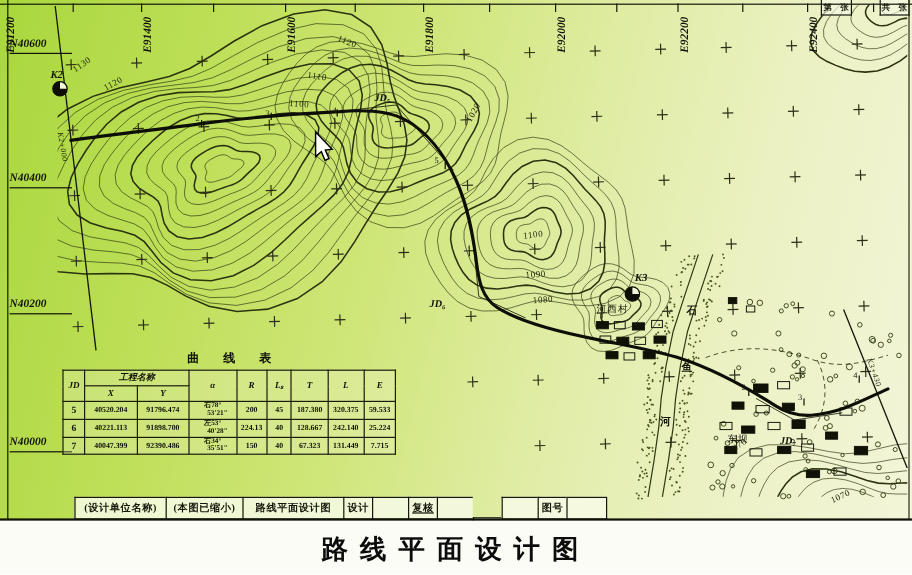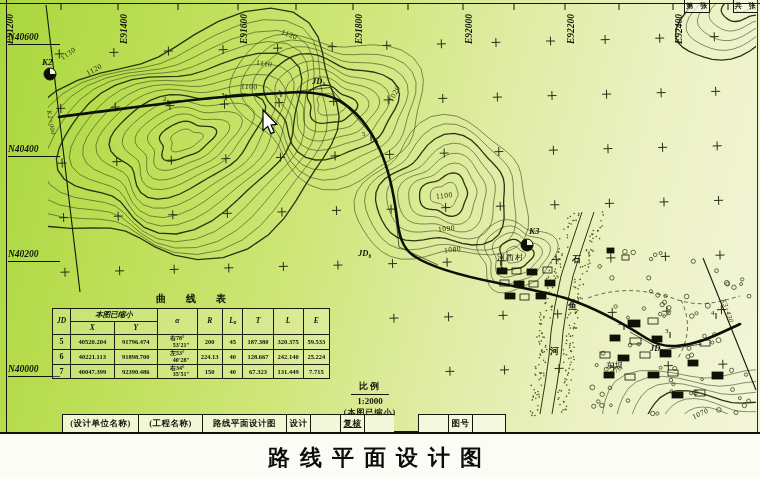--- a/index.html
+++ b/index.html
@@ -704,40 +704,40 @@
     <span class="lbl stn" style="left:163px;top:96px;">2</span>
     <span class="lbl stn" style="left:221px;top:92px;">3</span>
     <span class="lbl stn" style="left:277px;top:89px;">4</span>
     <span class="lbl stn" style="left:362px;top:131px;">5</span>
     <span class="lbl stn" style="left:618px;top:320px;">2</span>
     <span class="lbl stn" style="left:665px;top:328px;">3</span>
     <span class="lbl stn" style="left:711px;top:310px;">4</span>
 
     <span class="lbl jd" style="left:312px;top:77px;">JD₅</span>
     <span class="lbl jd" style="left:358px;top:249px;">JD₆</span>
-    <span class="lbl jd" style="left:650px;top:344px;text-align:center;">JD₇</span>
+    <span class="lbl jd" style="left:650px;top:363px;text-align:center;">JD₇</span>
 
     <span class="lbl km" style="left:42px;top:58px;">K2</span>
     <span class="lbl km" style="left:529px;top:227px;">K3</span>
     <span class="lbl routecode" style="left:52px;top:110px;transform:rotate(80deg);">K2+000</span>
     <span class="lbl routecode" style="left:726px;top:298px;transform:rotate(70deg);">K3+430</span>
 
     <span class="lbl place" style="left:497px;top:254px;">河西村</span>
     <span class="lbl place" style="left:606px;top:362px;">东坝</span>
     <span class="lbl riverchar" style="left:572px;top:255px;">石</span>
     <span class="lbl riverchar" style="left:568px;top:302px;">鱼</span>
     <span class="lbl riverchar" style="left:550px;top:347px;">河</span>
 
     <div id="curve-table-wrap">
       <div id="curve-table-title">曲线表</div>
       <table class="ct">
         <tbody>
             <tr>
           <th rowspan="2" style="width:18px;">JD</th>
-          <th colspan="2">本图已缩小</th>
+          <th colspan="2">工程名称</th>
           <th rowspan="2" style="width:40px;">α</th>
           <th rowspan="2" style="width:25px;">R</th>
           <th rowspan="2" style="width:21px;">Lₛ</th>
           <th rowspan="2" style="width:30px;">T</th>
           <th rowspan="2" style="width:30px;">L</th>
           <th rowspan="2" style="width:26px;">E</th>
         </tr>
         <tr>
           <th style="width:44px;">X</th>
           <th style="width:44px;">Y</th>
@@ -781,29 +781,24 @@
           <td>150</td>
           <td>40</td>
           <td>67.323</td>
           <td>131.449</td>
           <td>7.715</td>
         </tr>
       </tbody>
         </table>
     </div>
 
-    <div id="scale-block">
-      <span class="s1">比例</span>
-      <span class="s2">1:2000</span>
-      <span class="s3">(本图已缩小)</span>
-    </div>
 
     <div id="title-block">
       <div class="cell" style="width:76px;">(设计单位名称)</div>
-      <div class="cell" style="width:64px;">(工程名称)</div>
+      <div class="cell" style="width:64px;">(本图已缩小)</div>
       <div class="cell" style="width:84px;">路线平面设计图</div>
       <div class="cell" style="width:24px;">设计</div>
       <div class="cell" style="width:30px;"></div>
       <div class="cell" style="width:24px;text-decoration:underline;">复核</div>
       <div class="cell" style="width:30px;"></div>
       <div class="cell" style="width:24px;margin-top:17px;">审核</div>
       <div class="cell" style="width:30px;"></div>
       <div class="cell" style="width:24px;">图号</div>
       <div class="cell" style="width:34px;"></div>
     </div>

